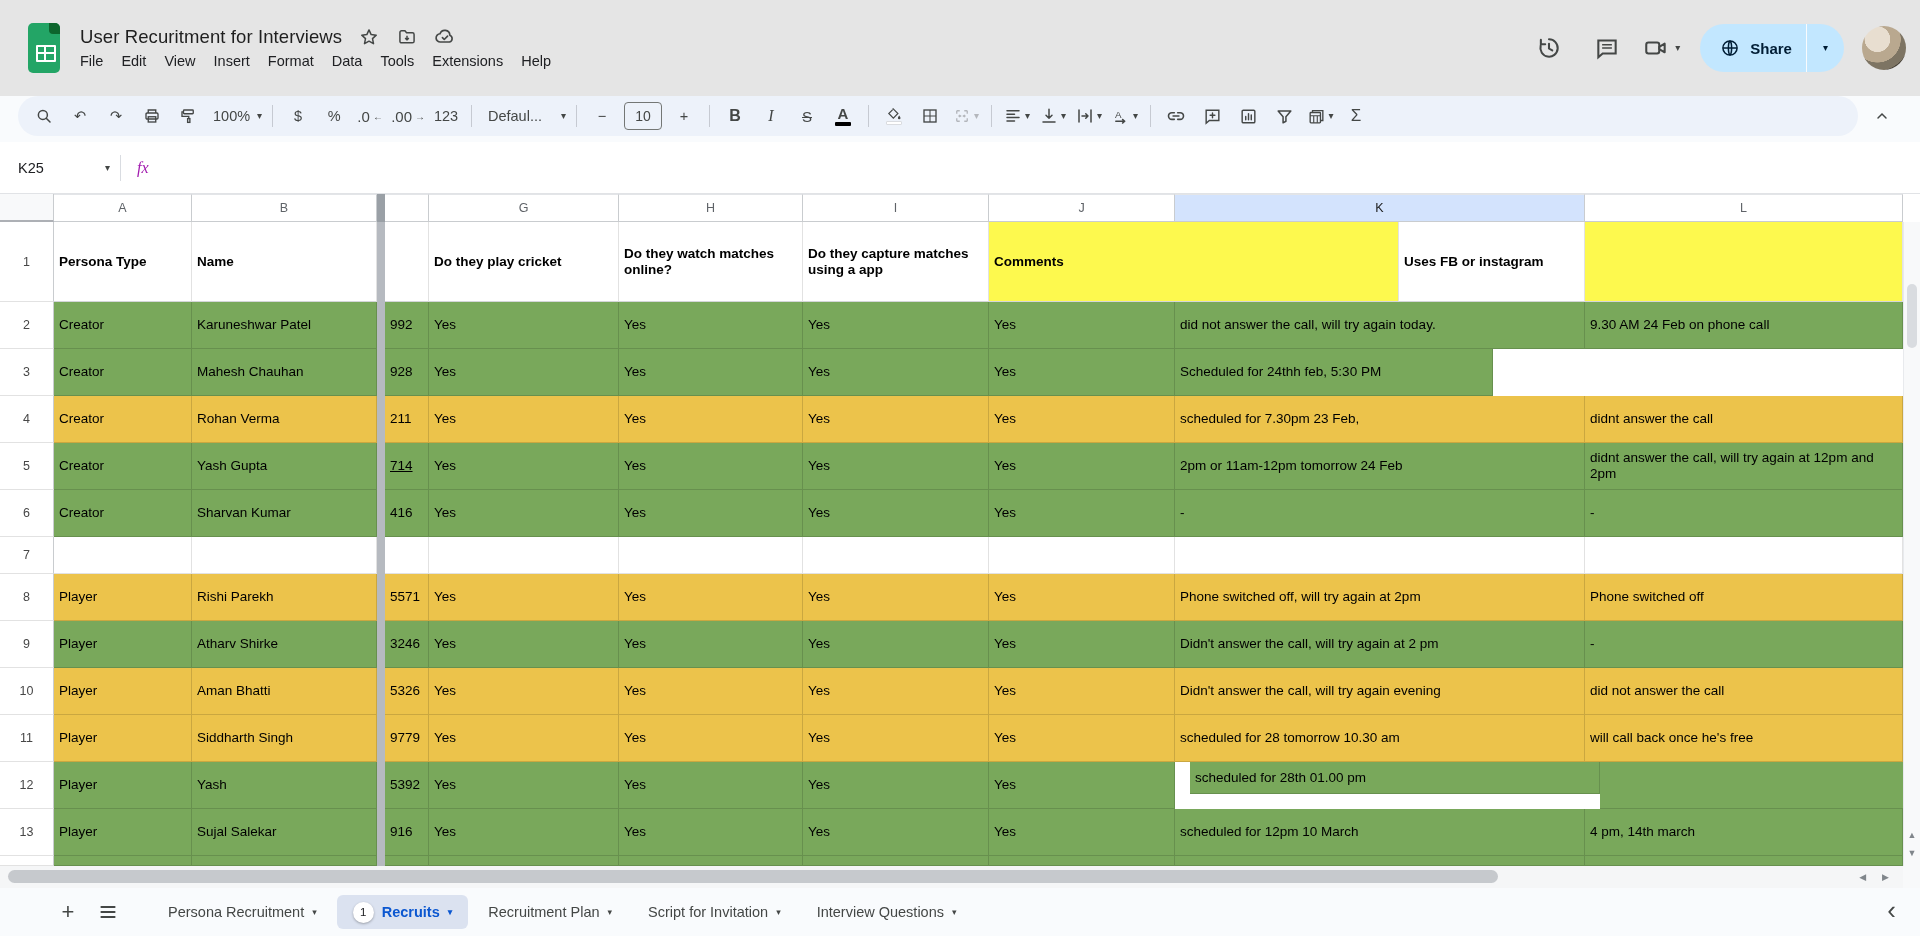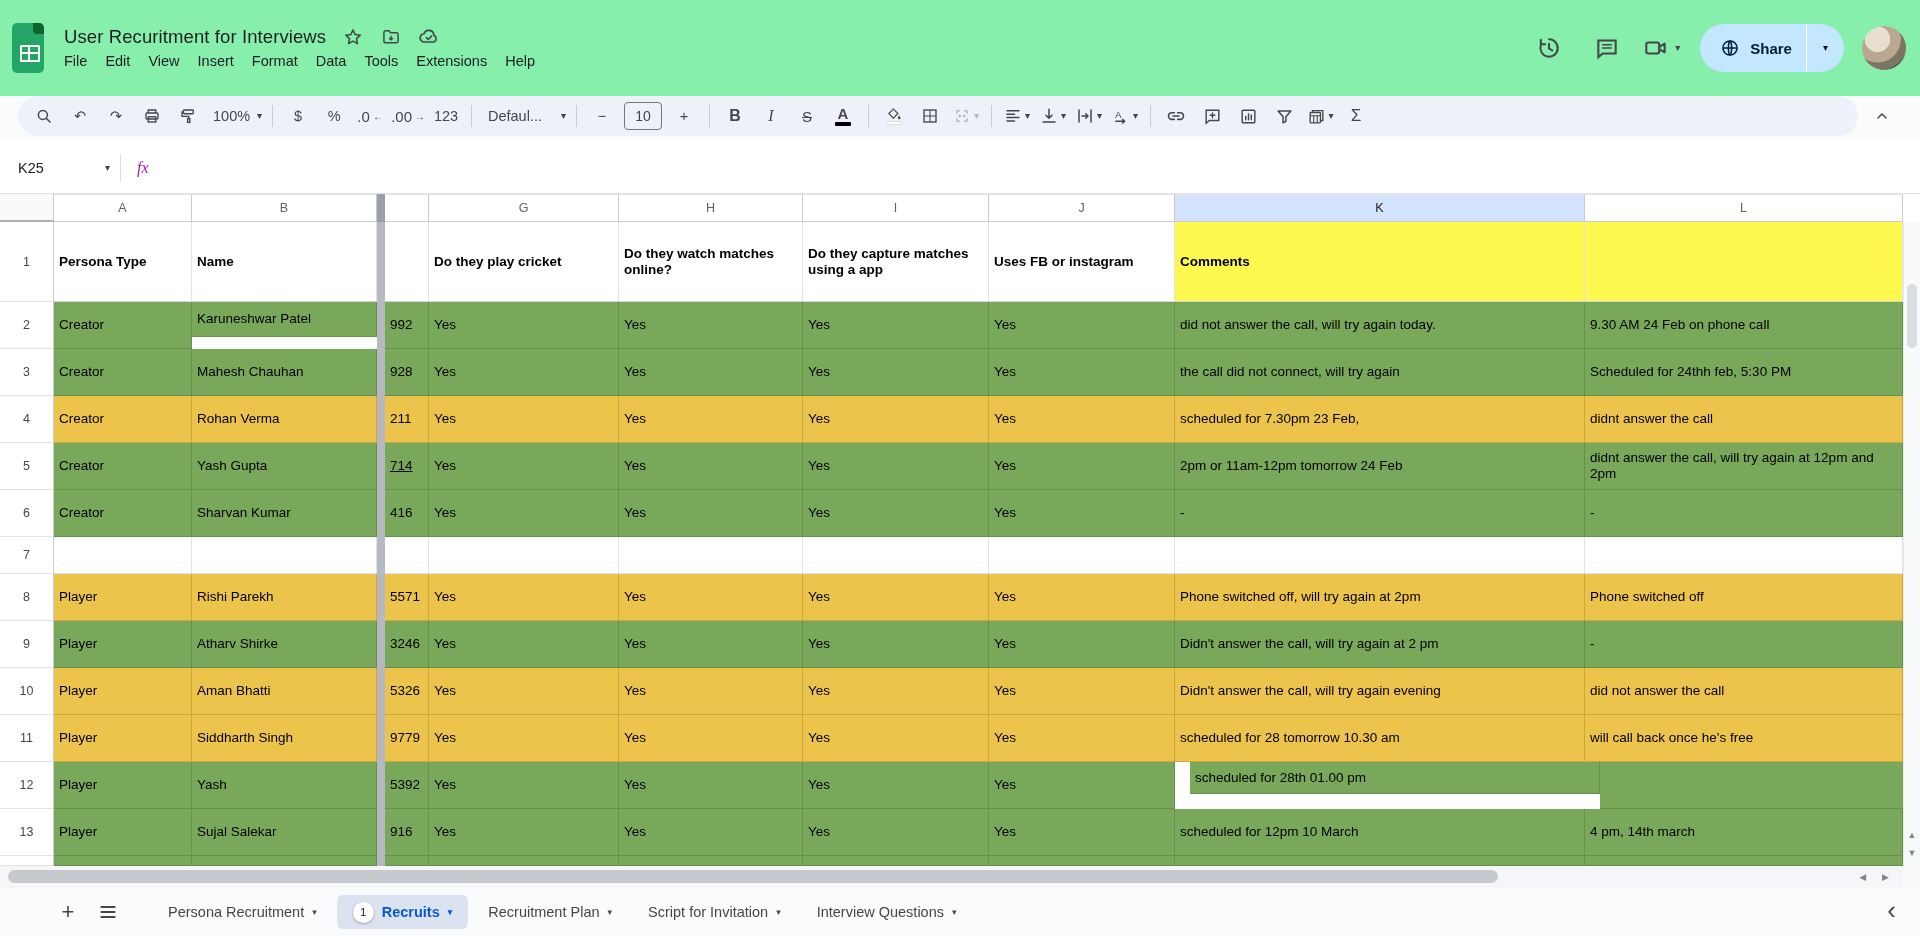--- a/index.html
+++ b/index.html
@@ -1,17 +1,17 @@
 <!DOCTYPE html>
 <html><head>
 <meta charset="utf-8">
 <style>
   html,body{margin:0;padding:0;}
   body{width:1920px;height:936px;overflow:hidden;background:#f9fbfd;font-family:"Liberation Sans",sans-serif;-webkit-font-smoothing:antialiased;}
-  .topbar{height:96px;display:flex;align-items:center;padding:0 14px 0 0;box-sizing:border-box;background:#86efac;}
+  .topbar{height:96px;display:flex;align-items:center;padding:0 14px 0 16px;box-sizing:border-box;background:#e5e5e5;}
   .sheets-logo{width:44px;height:58px;position:relative;margin:0 6px;}
   .logo-body{position:absolute;inset:4px 6px;background:#23a566;border-radius:5px;}
   .logo-fold{position:absolute;top:4px;right:6px;width:11px;height:11px;background:#0d652d;border-radius:0 5px 0 4px;}
   .logo-grid{position:absolute;left:14px;top:26px;width:16px;height:13px;border:2px solid #fff;border-radius:1px;}
   .logo-grid::before{content:"";position:absolute;left:0;right:0;top:4.5px;height:2px;background:#fff;}
   .logo-grid::after{content:"";position:absolute;top:0;bottom:0;left:6px;width:2px;background:#fff;}
   .title-block{margin-left:8px;flex:1;min-width:0;}
   .title-row{display:flex;align-items:center;gap:16px;}
   .doc-title{font-size:18.5px;color:#1f1f1f;letter-spacing:.1px;}
   .tb-ico{width:22px;height:22px;display:flex;align-items:center;justify-content:center;color:#444746;}
@@ -354,36 +354,36 @@
         </div>
         <div class="cell hdrc" style="width: 190px; height: 80px;">
           <span class="wrapt">Do they play cricket</span>
         </div>
         <div class="cell hdrc" style="width: 184px; height: 80px;">
           <span class="wrapt">Do they watch matches online?</span>
         </div>
         <div class="cell hdrc" style="width: 186px; height: 80px;">
           <span class="wrapt">Do they capture matches using a app</span>
         </div>
+        <div class="cell hdrc ylw" style="width: 410px; height: 80px;">
+          <span class="wrapt">Comments</span>
+        </div>
         <div class="cell hdrc" style="width: 186px; height: 80px;">
           <span class="wrapt">Uses FB or instagram</span>
         </div>
-        <div class="cell hdrc ylw" style="width: 410px; height: 80px;">
-          <span class="wrapt">Comments</span>
-        </div>
         <div class="cell hdrc ylw" style="width: 318px; height: 80px;">
           <span class="wrapt"></span>
         </div>
       </div>
       <div class="g-row bg-green">
         <div class="rownum" style="width: 54px; height: 47px;">2</div>
         <div class="cell" style="width: 138px; height: 47px;">
           <span class="wrapt">Creator</span>
         </div>
-        <div class="cell" style="width: 185px; height: 35px;">
+        <div class="cell" style="width: 185px; height: 47px;">
           <span class="wrapt">Karuneshwar Patel</span>
         </div>
         <div class="fdiv" style="width: 8px; height: 47px;"></div>
         <div class="cell phone" style="width: 44px; height: 47px;">
           <span class="wrapt">992</span>
         </div>
         <div class="cell" style="width: 190px; height: 47px;">
           <span class="wrapt">Yes</span>
         </div>
         <div class="cell" style="width: 184px; height: 47px;">
@@ -418,23 +418,20 @@
           <span class="wrapt">Yes</span>
         </div>
         <div class="cell" style="width: 184px; height: 47px;">
           <span class="wrapt">Yes</span>
         </div>
         <div class="cell" style="width: 186px; height: 47px;">
           <span class="wrapt">Yes</span>
         </div>
         <div class="cell" style="width: 186px; height: 47px;">
           <span class="wrapt">Yes</span>
-        </div>
-        <div class="cell" style="width: 410px; height: 47px;">
-          <span class="wrapt">the call did not connect, will try again</span>
         </div>
         <div class="cell" style="width: 318px; height: 47px;">
           <span class="wrapt">Scheduled for 24thh feb, 5:30 PM</span>
         </div>
       </div>
       <div class="g-row bg-gold">
         <div class="rownum" style="width: 54px; height: 47px;">4</div>
         <div class="cell" style="width: 138px; height: 47px;">
           <span class="wrapt">Creator</span>
         </div>

